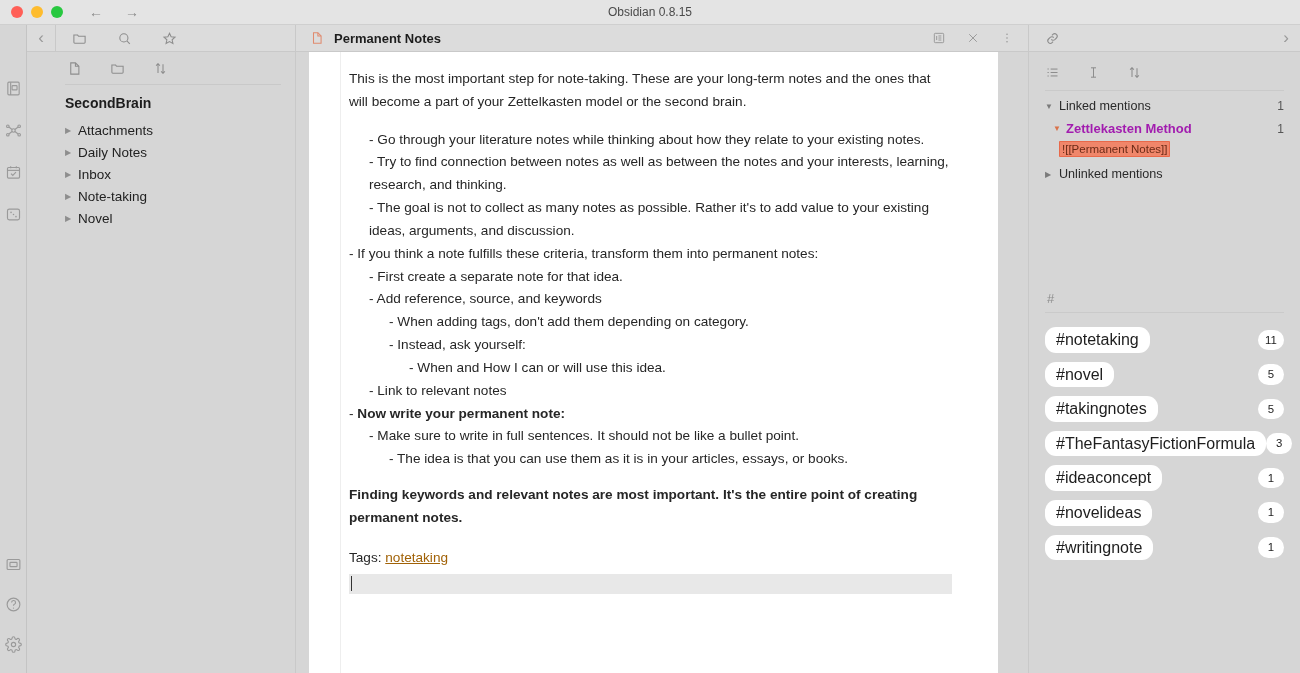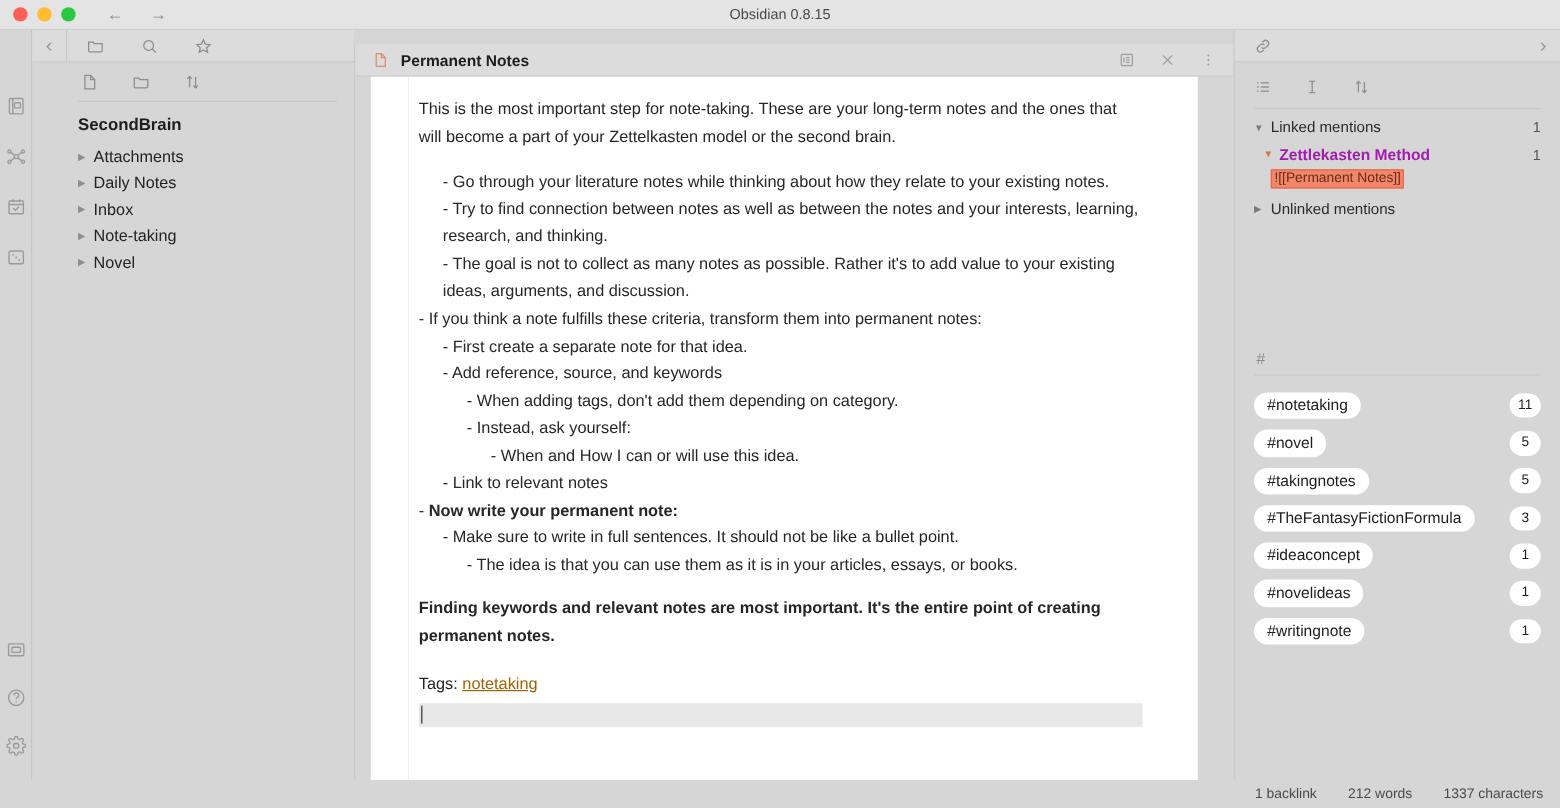--- a/index.html
+++ b/index.html
@@ -61,21 +61,21 @@
   .vault-name { font-size: 14px; font-weight: bold; color: #1d1d1d; padding: 10px 0 8px 38px; }
   .tree { padding-left: 38px; }
   .tree-item { display: flex; align-items: center; height: 22px; font-size: 13.5px; color: #222; cursor: default; }
   .tree-item .tri { width: 13px; color: #8e8e8e; font-size: 8px; display: inline-block; }
 
   
   .center { flex: 1 1 auto; min-width: 0; display: flex; flex-direction: column; background: #d6d6d6; }
   .ct-header {
     height: 27px; flex: 0 0 27px; background: #dcdcdc;
     border-bottom: 1px solid #c9c9c9; border-left: 1px solid #c9c9c9;
-    display: flex; align-items: center; padding-left: 14px; margin-top: 12px;
+    display: flex; align-items: center; padding-left: 14px;
   }
   .ct-doc-icon { color: #e08a6e; margin-right: 10px; display: flex; }
   .ct-title { font-size: 13px; font-weight: bold; color: #1d1d1d; flex: 1 1 auto; }
   .ct-actions { display: flex; align-items: center; gap: 20px; padding-right: 14px; color: #9a9a9a; }
 
   .ct-body { flex: 1 1 auto; min-height: 0; display: flex; background: #d6d6d6; position: relative; }
   .gutter-l { width: 14px; flex: 0 0 14px; background: #d6d6d6; border-left: 1px solid #c9c9c9;}
   .editor-wrap { flex: 1 1 auto; background: #ffffff; position: relative; overflow: hidden; display:flex; }
   .editor-pad-l { width: 32px; flex: 0 0 32px; border-right: 1px solid #eeeeee; background:#fff; }
   .editor {
@@ -122,21 +122,21 @@
     background: #f0866a; color: #6b2a16; font-size: 11.5px;
     padding: 1px 2px; border: 1px solid #e8694a; border-radius: 1px;
     font-family: "Liberation Sans", sans-serif;
   }
 
   .tags-header { margin-top: 104px; }
   .tags-hash { font-size: 13px; color: #8d8d8d; padding-left: 18px; }
   .tag-list { padding: 14px 16px 0 16px; }
   .tag-row { display: flex; align-items: center; margin-bottom: 9px; }
   .tag-pill {
-    background: #ffffff; color: #1d1d1d; font-size: 13px;
+    background: #ffffff; color: #1d1d1d; font-size: 16px;
     border-radius: 11px; padding: 4px 11px; line-height: 1.1;
   }
   .tag-count {
     margin-left: auto; background: #ffffff; color: #1d1d1d; font-size: 11.4px;
     border-radius: 11px; min-width: 26px; text-align: center; padding: 4px 6px; line-height: 1.1;
   }
 
   
   .statusbar {
     height: 23px; flex: 0 0 23px; background: #d6d6d6;
@@ -463,18 +463,13 @@
           <span class="tag-count">1</span>
         </div>
         <div class="tag-row">
           <span class="tag-pill">#writingnote</span>
           <span class="tag-count">1</span>
         </div>
       </div>
     </div>
   </div>
 
-  <div class="statusbar">
-    <span>1 backlink</span>
-    <span>212 words</span>
-    <span>1337 characters</span>
-  </div>
 </div>
 
 </body></html>

